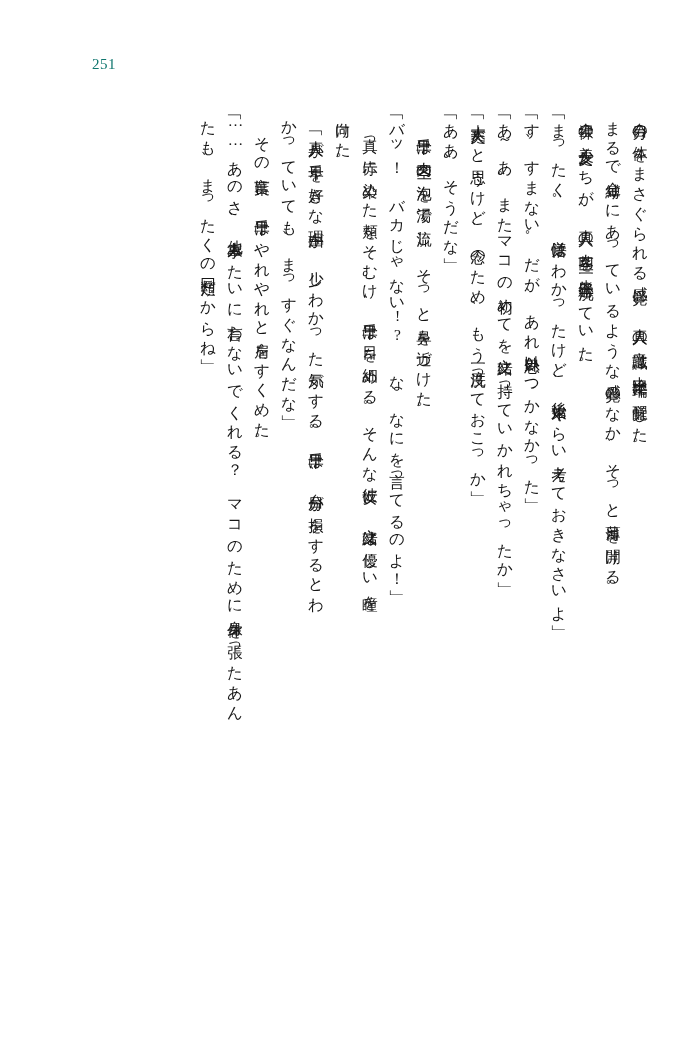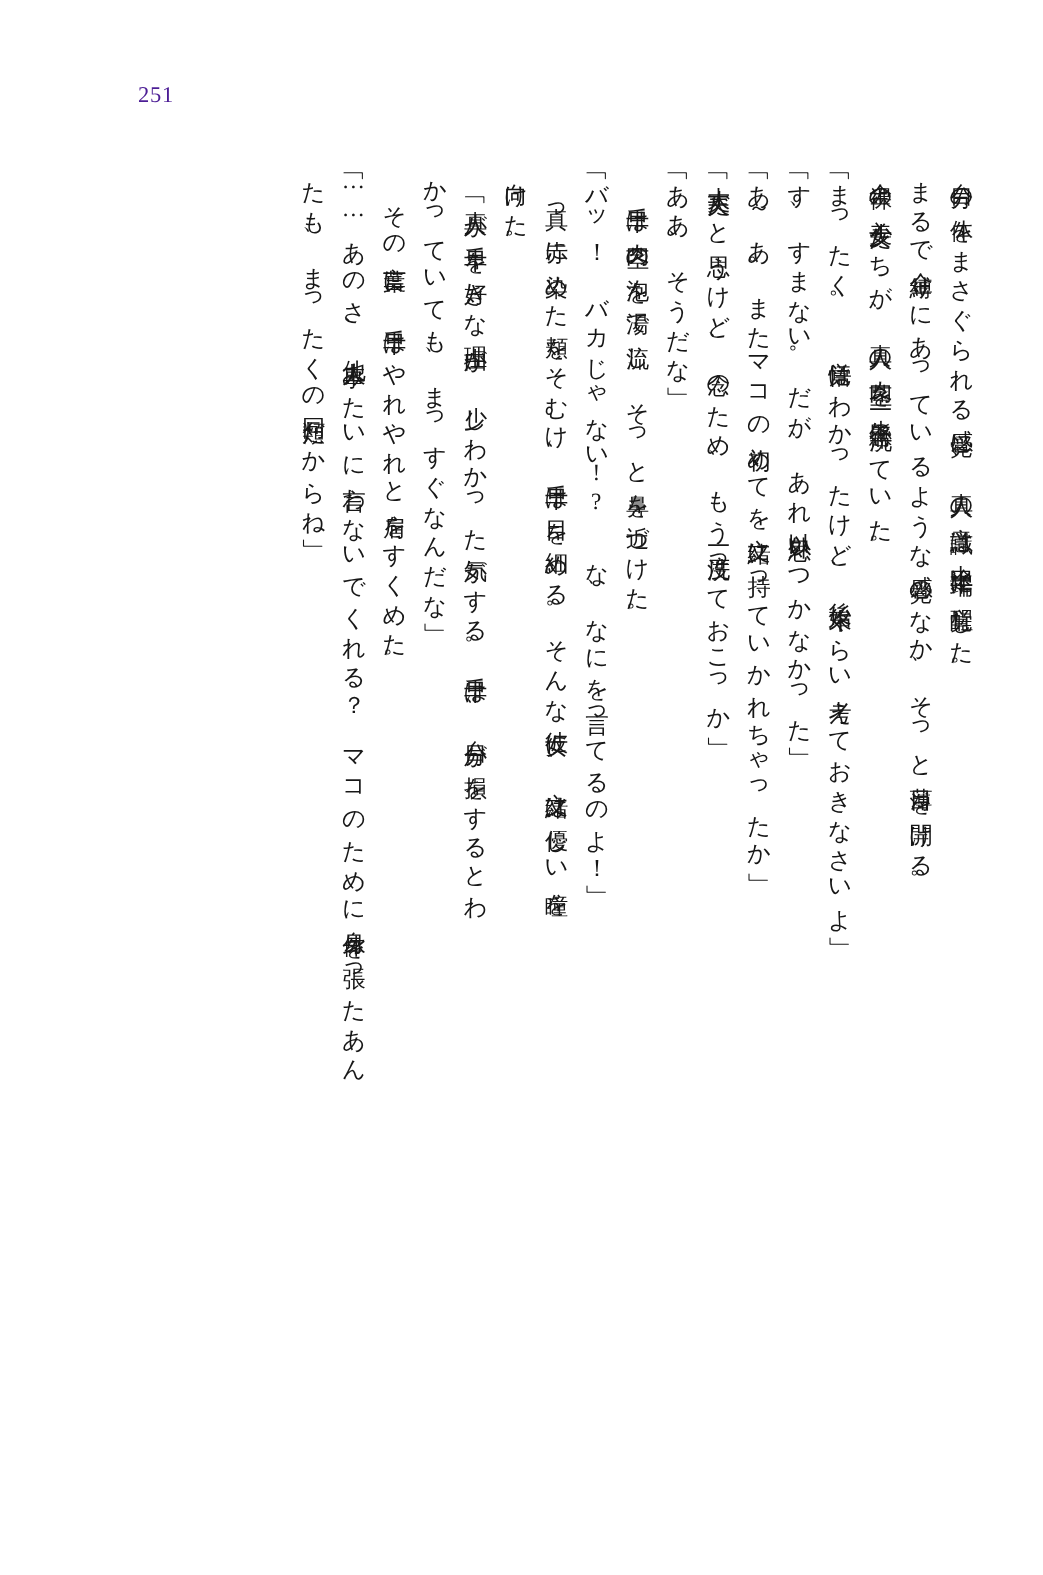--- a/index.html
+++ b/index.html
@@ -20,21 +20,21 @@
     height: 1050px;
     box-sizing: border-box;
     background: #ffffff;
   }
   .folio {
     position: absolute;
     top: 56px;
     left: 92px;
     font-size: 15px;
     letter-spacing: 0.5px;
-    color: #4c1d95;
+    color: #0f766e;
     font-family: "Liberation Serif", "DejaVu Serif", serif;
   }
   .text-block {
     position: absolute;
     top: 110px;
     left: 48px;
     width: 600px;
     height: 900px;
     display: flex;
     flex-direction: row-reverse;

